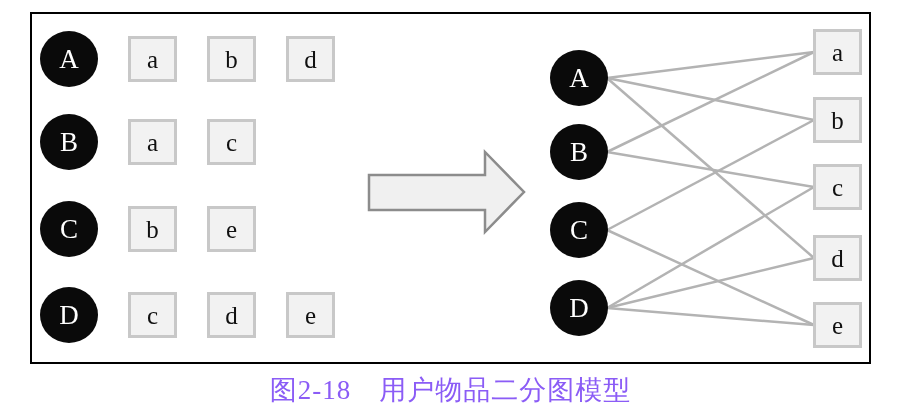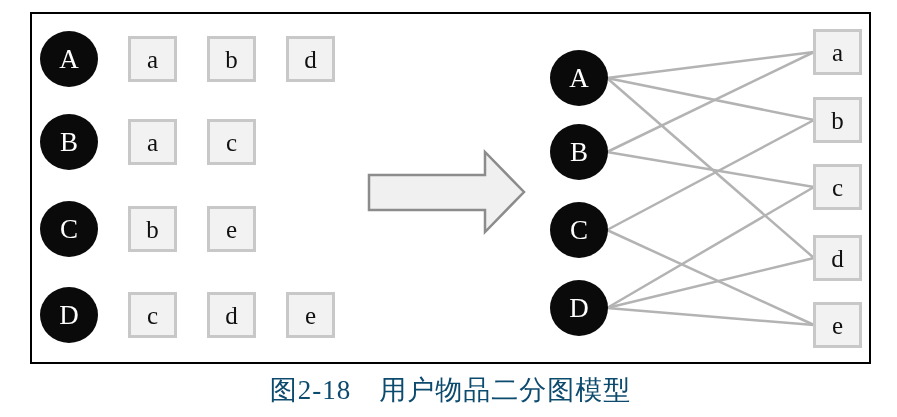--- a/index.html
+++ b/index.html
@@ -63,21 +63,21 @@
     font-size: 25px;
     line-height: 1;
   }
   .caption {
     position: absolute;
     left: 30px;
     top: 372px;
     width: 841px;
     text-align: center;
     font-size: 27px;
-    color: #0c4a6e;
+    color: #8b5cf6;
     letter-spacing: 1px;
   }
 </style>
 </head>
 <body>
 
 <div class="stage">
   <div class="frame"></div>
   <svg id="overlay" viewBox="0 0 897 417" xmlns="http://www.w3.org/2000/svg">
       <polygon points="369,175 485,175 485,152 524,192 485,232 485,210 369,210" fill="#f0f0f0" stroke="#8c8c8c" stroke-width="2.5"></polygon>

